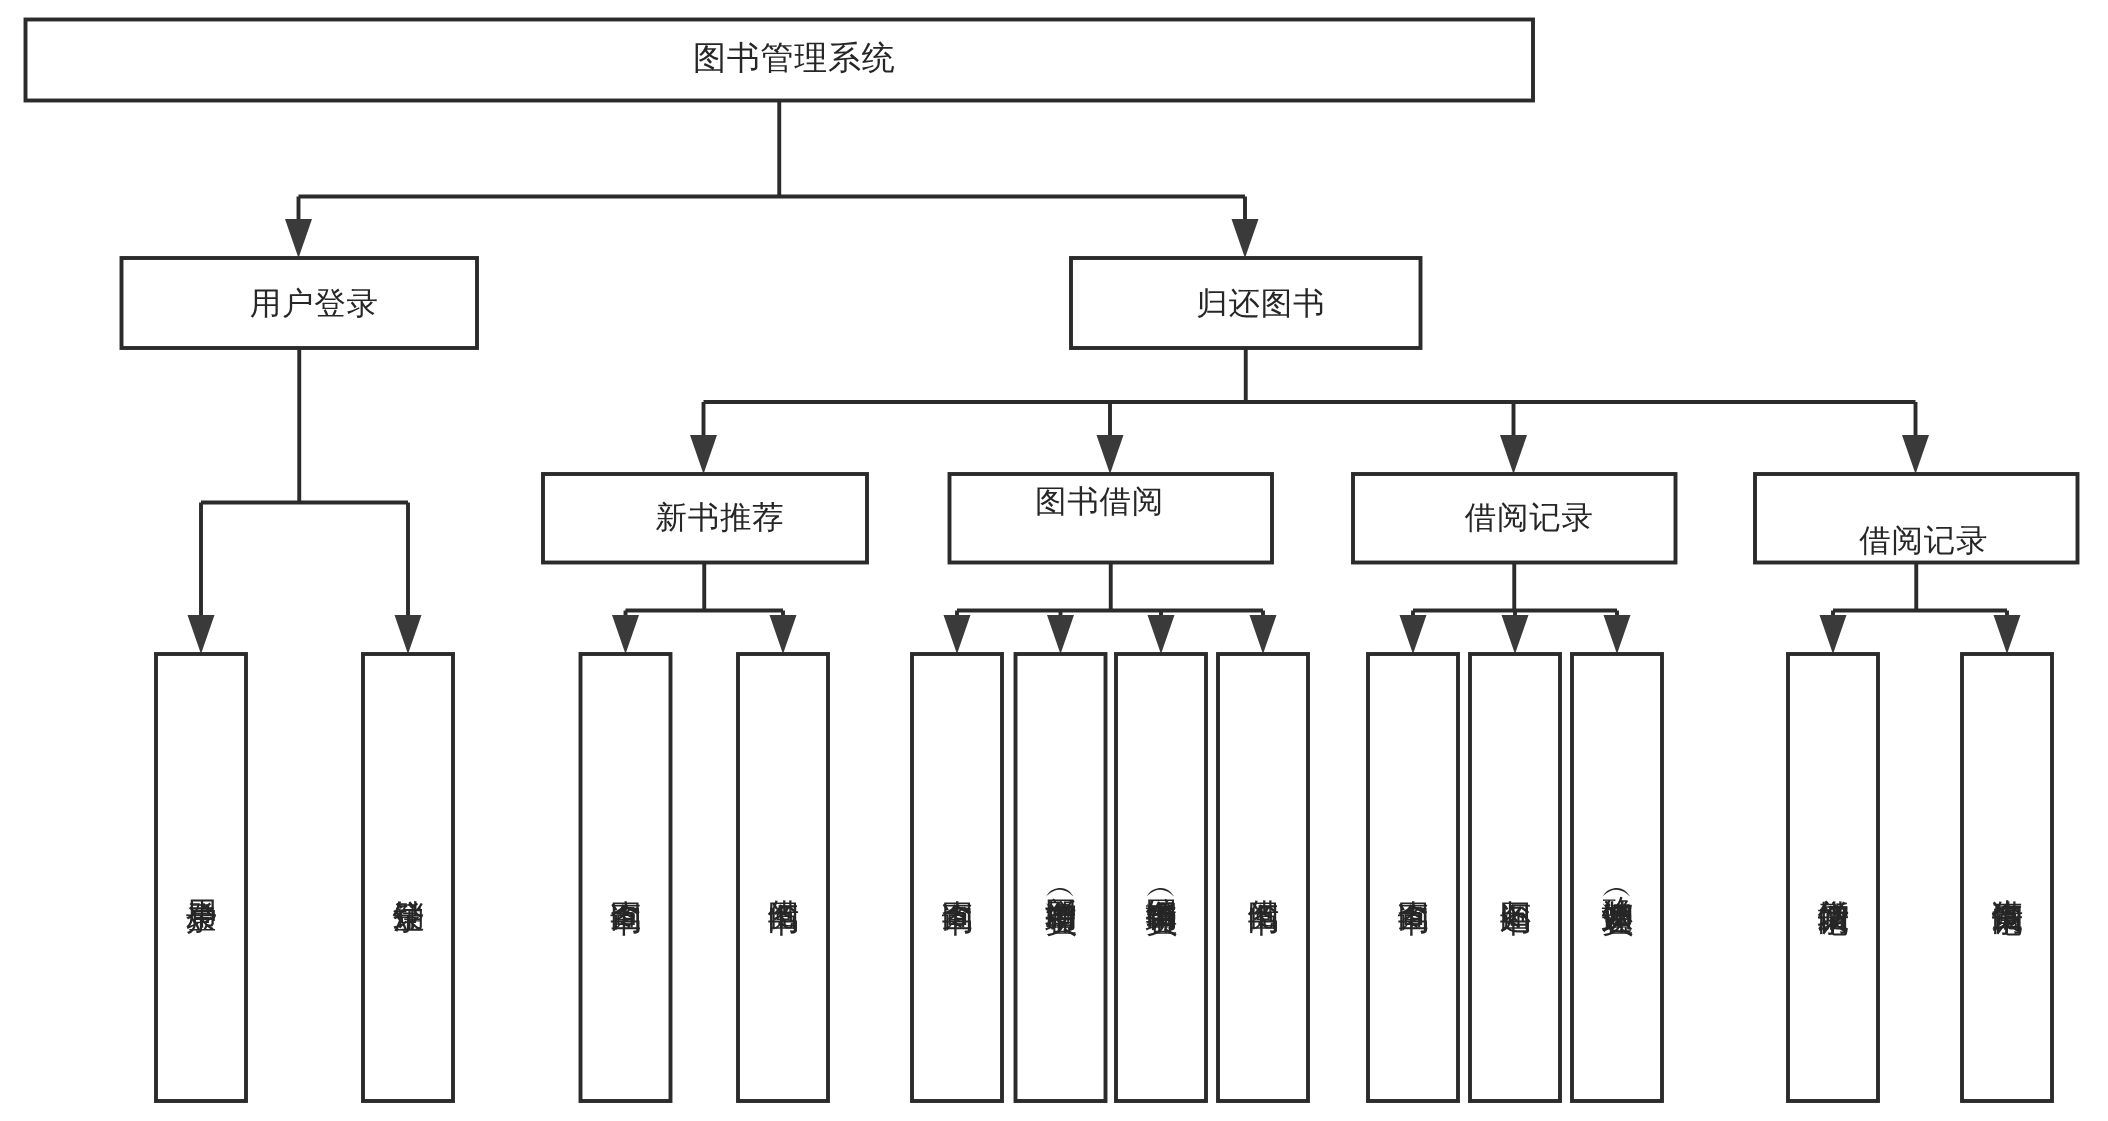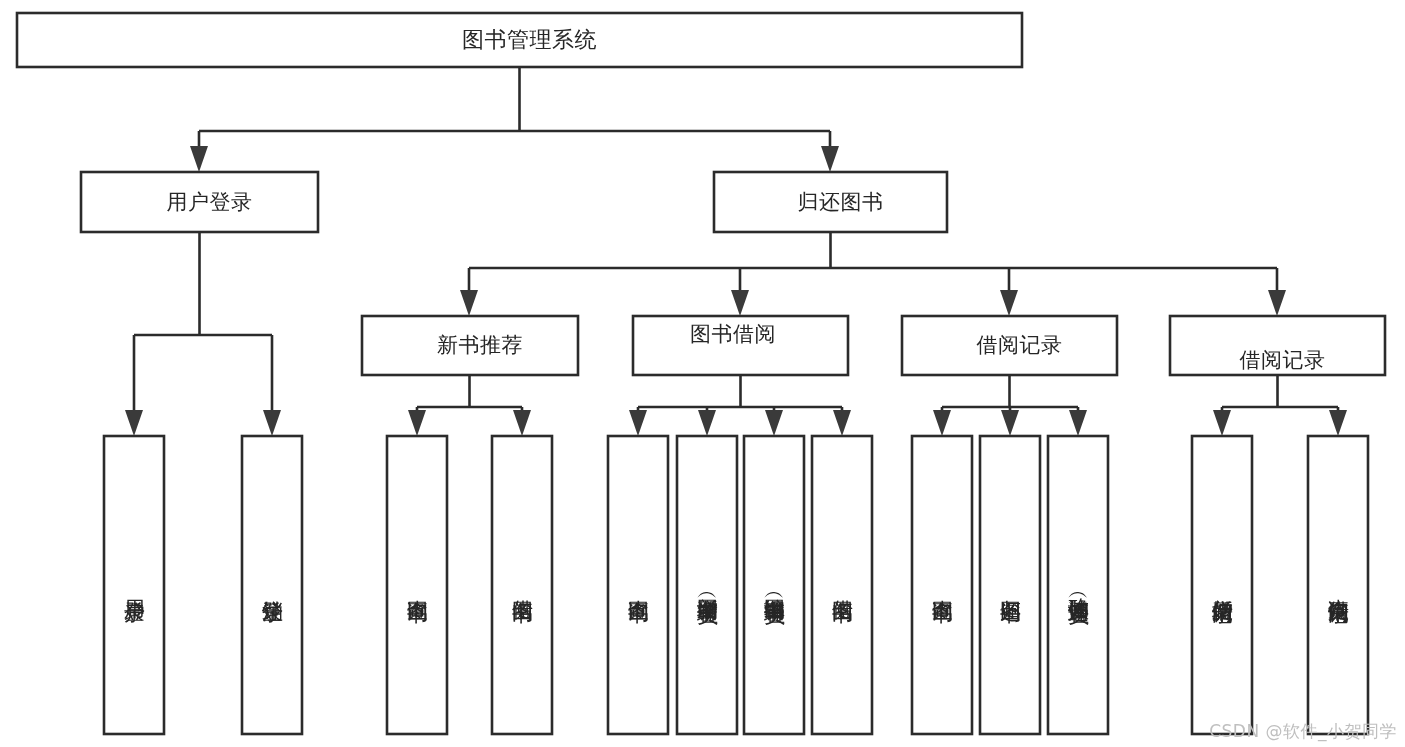--- a/index.html
+++ b/index.html
@@ -214,15 +214,14 @@
   <div class="node-label-v" style="left:744px; top:436px; width:60px; height:298px;">编辑图书（管理员）</div>
   <div class="node-label-v" style="left:812px; top:436px; width:60px; height:298px;">借阅图书</div>
 
   <div class="node-label-v" style="left:912px; top:436px; width:60px; height:298px;">查询图书</div>
   <div class="node-label-v" style="left:980px; top:436px; width:60px; height:298px;">归还图书</div>
   <div class="node-label-v" style="left:1048px; top:436px; width:60px; height:298px;">确认归还（管理员）</div>
 
   <div class="node-label-v" style="left:1192px; top:436px; width:60px; height:298px;">新增借阅记录</div>
   <div class="node-label-v" style="left:1308px; top:436px; width:60px; height:298px;">查询借阅记录</div>
 
-  <div class="watermark">CSDN @软件_小贺同学</div>
 
 </div>
 
 </body></html>

